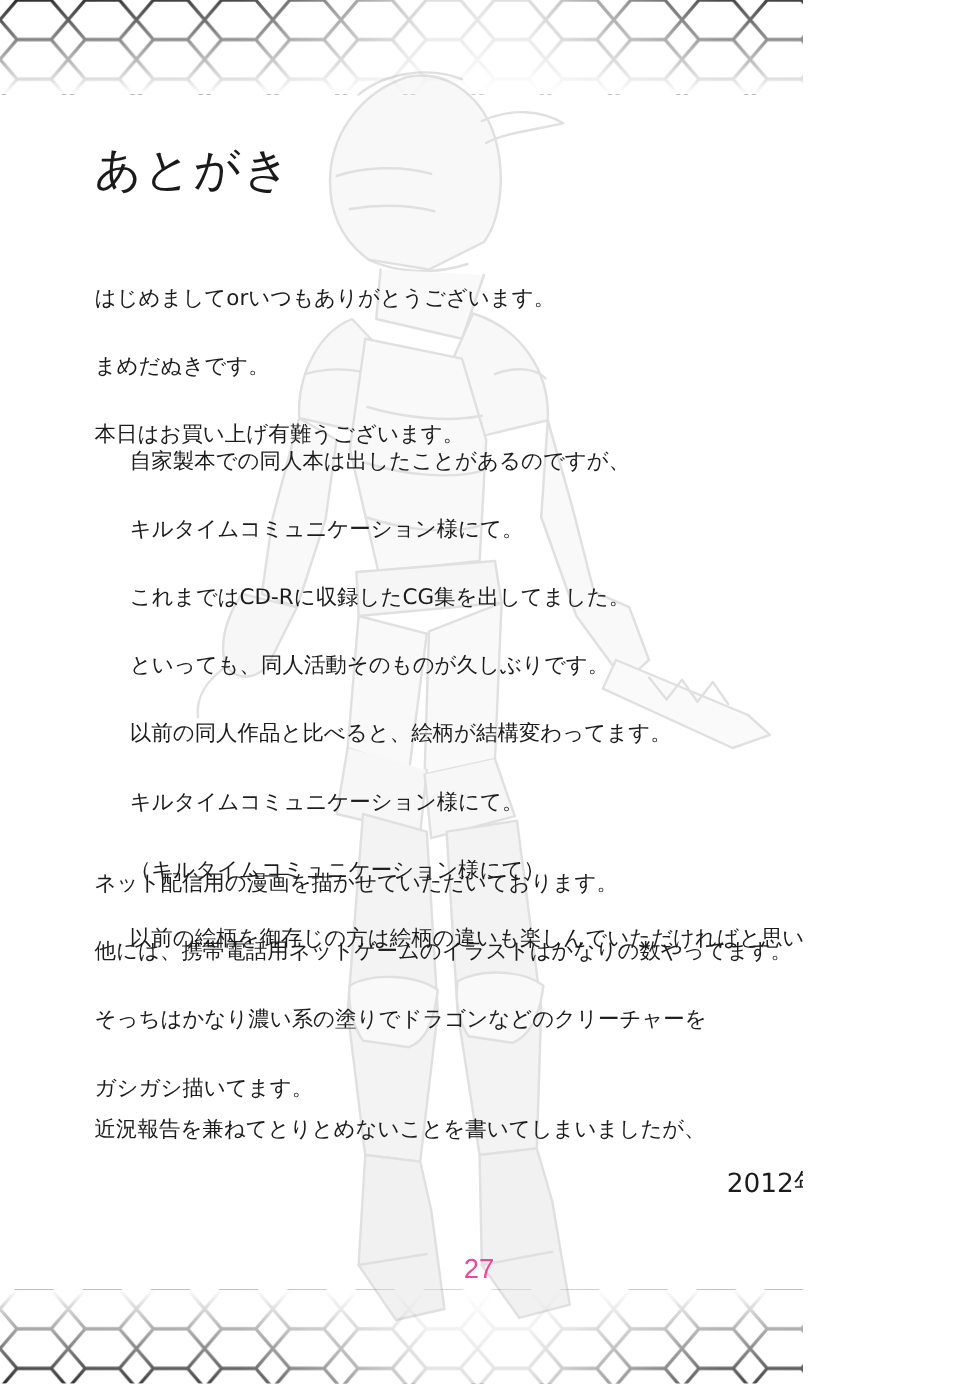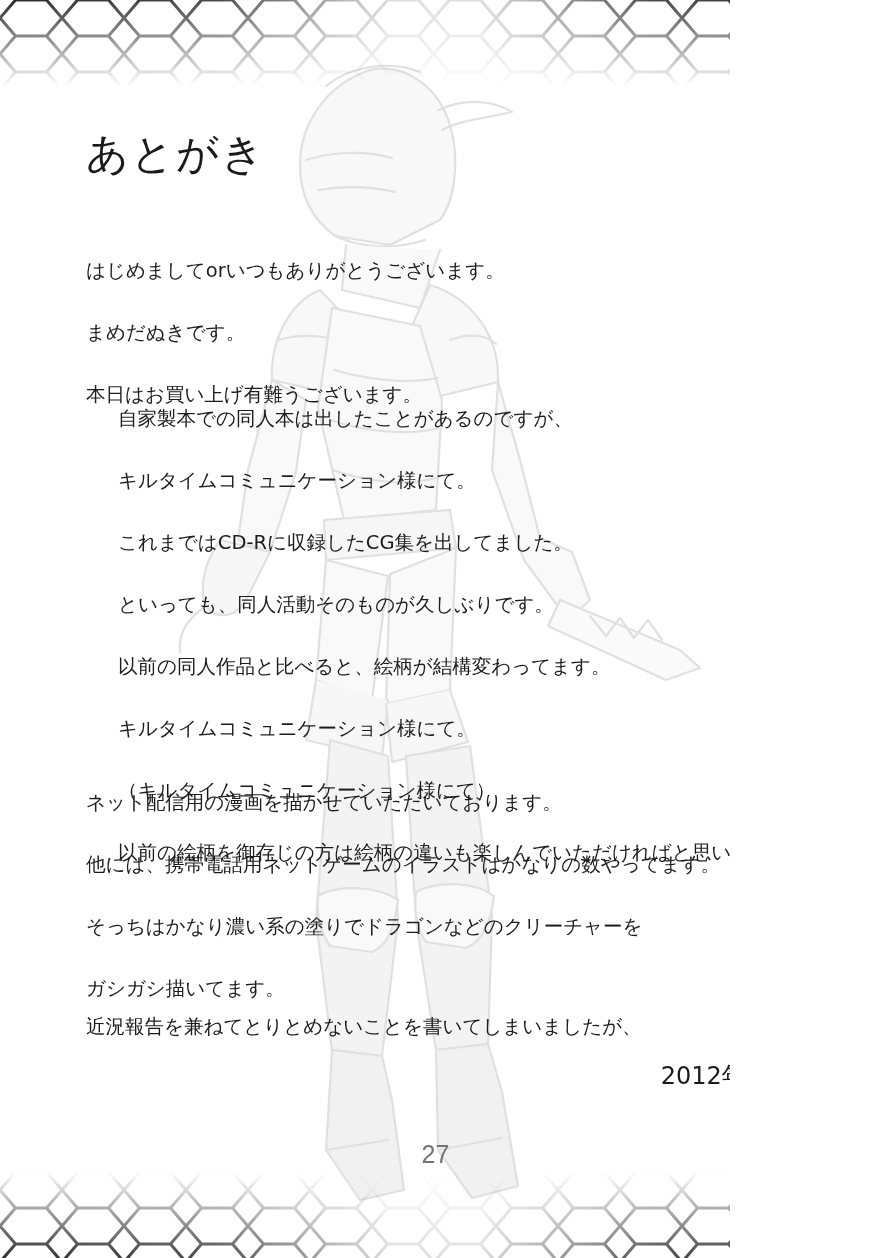--- a/index.html
+++ b/index.html
@@ -81,21 +81,21 @@
     font-size: 24px;
     color: #1c1c1c;
   }
   .page-number {
     position: absolute;
     left: 0;
     top: 1140px;
     width: 871px;
     text-align: center;
     font-size: 25px;
-    color: #737373;
+    color: #ec4899;
     font-family: "Liberation Sans", sans-serif;
   }
 </style>
 </head>
 <body>
 
 <div class="page">
 
   <div class="hex-band top">
     <svg width="871" height="86" viewBox="0 0 871 86" xmlns="http://www.w3.org/2000/svg">

